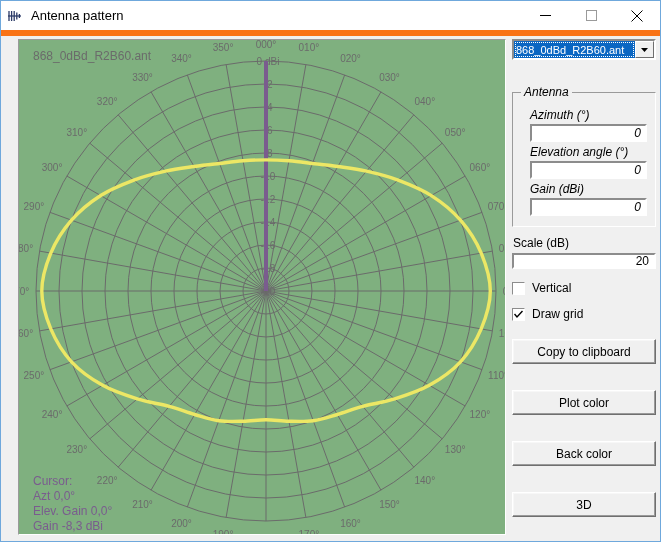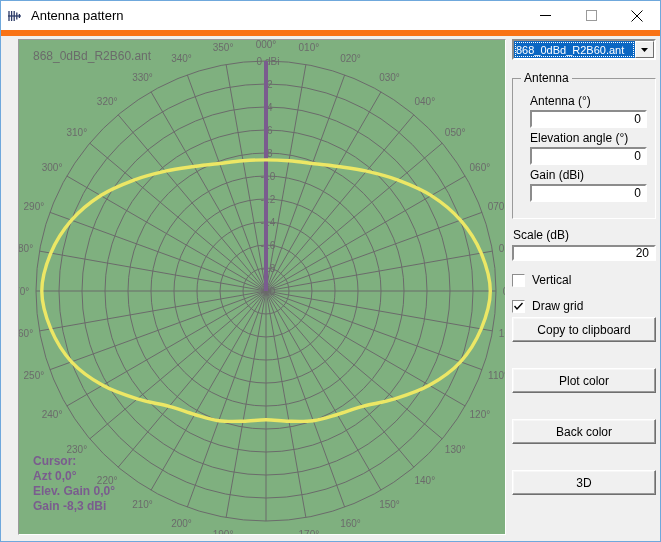--- a/index.html
+++ b/index.html
@@ -75,26 +75,25 @@
   .plot-svg { position: absolute; left: 0; top: 0; }
   .plot-title {
     position: absolute;
     left: 14px; top: 9px;
     color: #6b6b6b;
     font-size: 12px;
     white-space: nowrap;
   }
   .cursor-box {
     position: absolute;
-    left: 14px; bottom: 20px;
+    left: 14px; bottom: 0;
     color: #7a5c8e;
     font-size: 12px;
     line-height: 15px;
     white-space: nowrap;
-    font-weight: bold;
   }
 
   
   .side {
     position: absolute;
     left: 511px; top: 3px;
     width: 144px;
   }
   .combo {
     position: relative;
@@ -122,25 +121,26 @@
   .combo-arrow {
     width: 17px;
     background: #f0f0f0;
     border: 1px solid;
     border-color: #ffffff #6f6f6f #6f6f6f #ffffff;
     display: flex; align-items: center; justify-content: center;
     flex: none;
   }
 
   fieldset.group {
-    margin: 11px 0 0 0;
-    padding: 6px 8px 16px 8px;
+    margin: 25px 0 0 0;
+    padding: 6px 8px 10px 8px;
     border: 1px solid #9a9a9a;
     border-right-color: #ffffff;
     border-bottom-color: #ffffff;
+    font-style: italic;
   }
   fieldset.group legend {
     padding: 0 3px;
     font-size: 12px;
     color: #000;
   }
   .field-label {
     font-size: 12px;
     margin: 3px 0 2px 9px;
   }
@@ -190,21 +190,21 @@
     height: 25px;
     margin-top: 26px;
     box-sizing: border-box;
     background: #f0f0f0;
     border: 1px solid;
     border-color: #ffffff #6f6f6f #6f6f6f #ffffff;
     box-shadow: inset -1px -1px 0 #9a9a9a, inset 1px 1px 0 #f7f7f7;
     display: flex; align-items: center; justify-content: center;
     font-size: 12px;
   }
-  .btn.first { margin-top: 4px; }
+  .btn.first { margin-top: 18px; }
 </style>
 </head>
 <body>
 
 <div class="window">
 
   <div class="titlebar">
     <span class="app-icon">
       <svg width="16" height="16" viewBox="0 0 16 16">
         <g stroke="#2b3a67" stroke-width="1.3">
@@ -374,21 +374,21 @@
         <div class="combo-arrow">
           <svg width="7" height="4" viewBox="0 0 7 4">
               <polygon points="0,0 7,0 3.5,4" fill="#000"></polygon>
             </svg>
         </div>
       </div>
 
       <fieldset class="group">
         <legend>Antenna</legend>
 
-        <div class="field-label">Antenna (°)</div>
+        <div class="field-label">Azimuth (°)</div>
         <div class="textbox">0</div>
 
         <div class="field-label">Elevation angle (°)</div>
         <div class="textbox">0</div>
 
         <div class="field-label">Gain (dBi)</div>
         <div class="textbox">0</div>
       </fieldset>
 
       <div class="scale-label">Scale (dB)</div>

